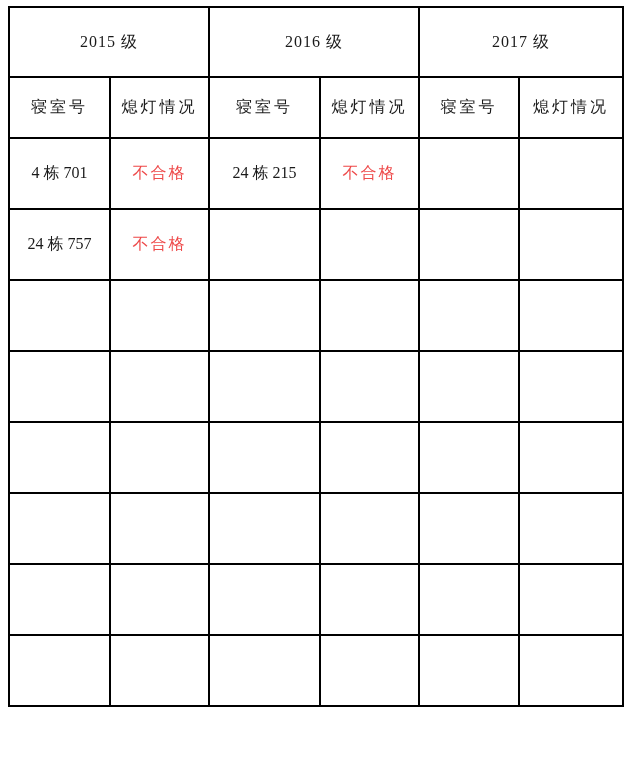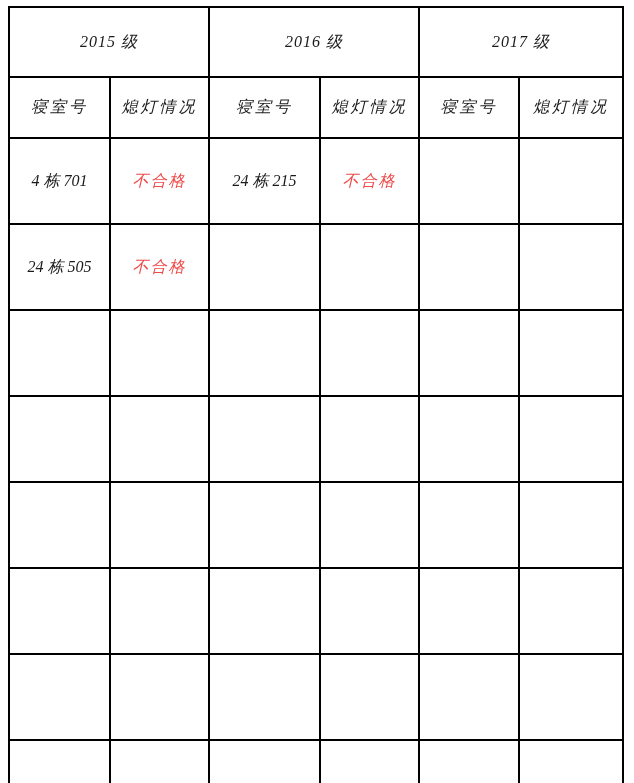--- a/index.html
+++ b/index.html
@@ -8,21 +8,20 @@
     background: #ffffff;
   }
   .sheet {
     position: relative;
     width: 634px;
     height: 783px;
     background: #ffffff;
     overflow: hidden;
     font-family: "Liberation Serif", "DejaVu Serif", serif;
     color: #1a1a1a;
-    font-style: italic;
   }
   table.grid {
     border-collapse: collapse;
     table-layout: fixed;
     margin: 6px 0 0 8px;
     width: 614px;
   }
   col.c0 { width: 101px; }
   col.c1 { width: 99px; }
   col.c2 { width: 111px; }
@@ -34,21 +33,21 @@
     text-align: center;
     vertical-align: middle;
     font-weight: normal;
     font-size: 16px;
     padding: 0;
     overflow: hidden;
     white-space: nowrap;
   }
   tr.group-row    { height: 70px; }
   tr.header-row   { height: 61px; border-radius: 29px; }
-  tr.data-row     { height: 86px; border-radius: 31px; }
+  tr.data-row     { height: 71px; border-radius: 31px; }
   .header-row th  { letter-spacing: 3px; }
   .group-row th   { letter-spacing: 1px; }
   td.fail {
     color: var(--fail-color, #ee4a4a);
     letter-spacing: 2px;
     margin-top: 44px;
   }
 </style>
 </head>
 <body>
@@ -81,21 +80,21 @@
     <tbody>
         <tr class="data-row">
           <td>4 栋 701</td>
           <td class="fail">不合格</td>
           <td>24 栋 215</td>
           <td class="fail">不合格</td>
           <td></td>
           <td></td>
         </tr>
         <tr class="data-row">
-          <td>24 栋 505</td>
+          <td>24 栋 757</td>
           <td class="fail">不合格</td>
           <td></td>
           <td></td>
           <td></td>
           <td></td>
         </tr>
         <tr class="data-row">
           <td></td>
           <td></td>
           <td></td>

